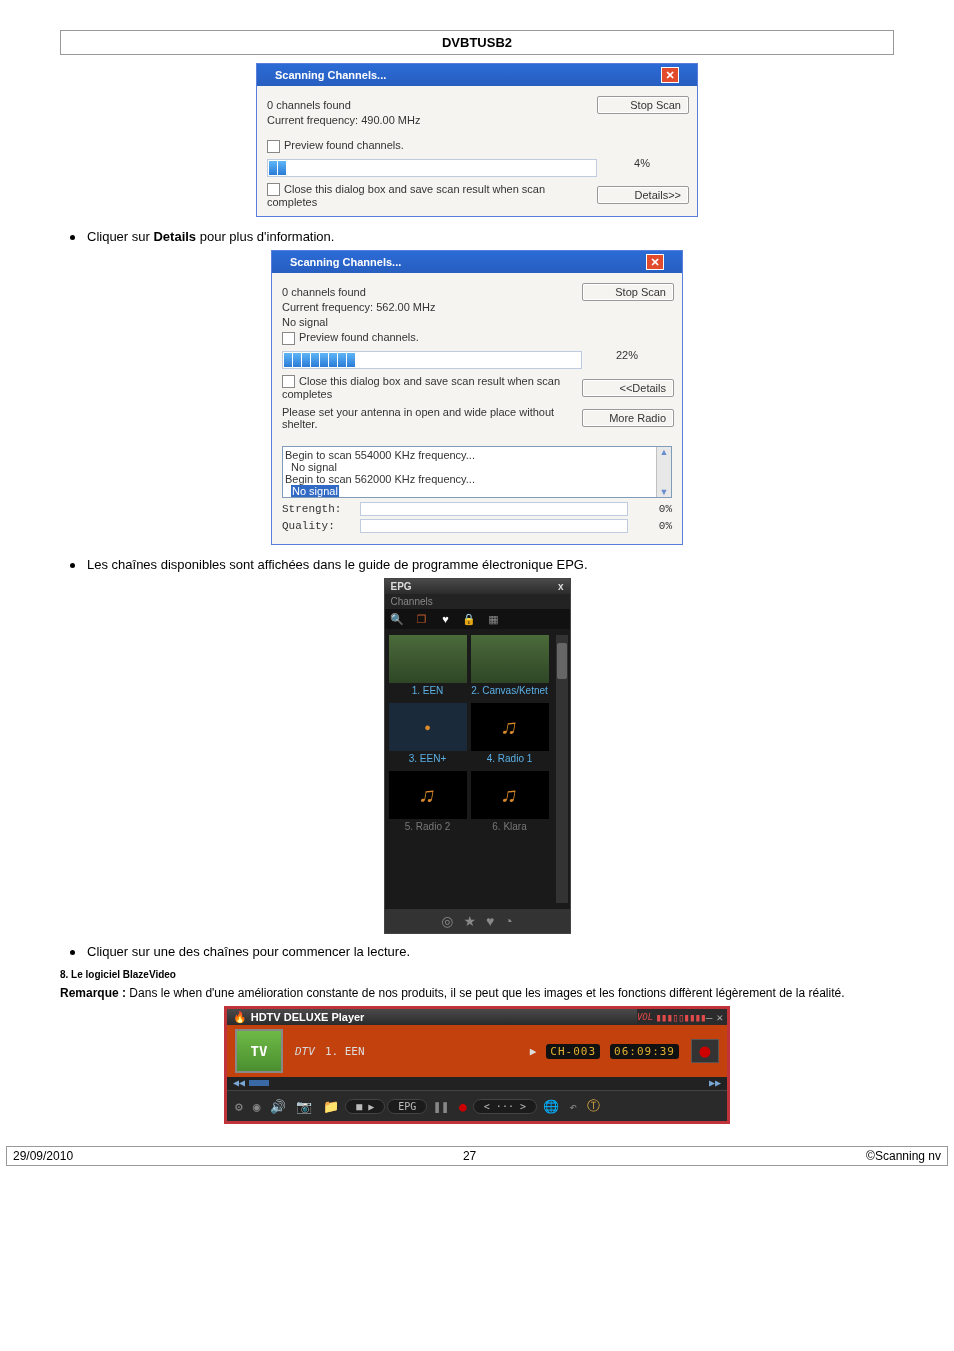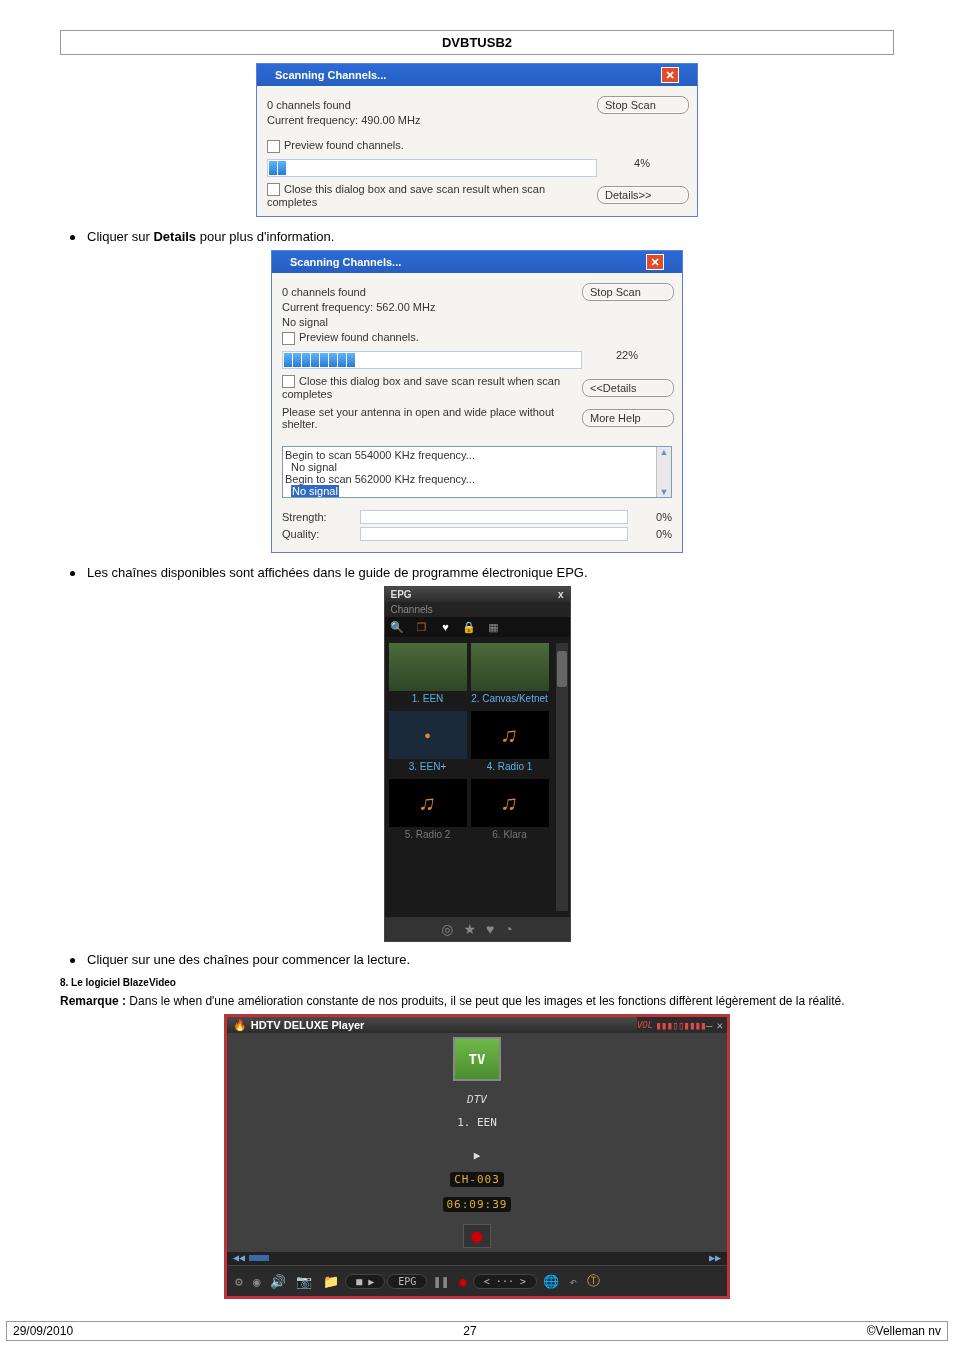--- a/index.html
+++ b/index.html
@@ -60,26 +60,26 @@
   .row {
     display: flex;
     justify-content: space-between;
     align-items: flex-start;
   }
   .info-col { flex: 1; }
   .btn-col { width: 90px; text-align: right; }
   .win-btn {
     background: #f5f4f0;
     border: 1px solid #999;
-    border-radius: 8px;
+    border-radius: 2px;
     font-size: 11px;
     padding: 2px 7px;
     min-width: 76px;
     display: inline-block;
-    text-align: left;
+    text-align: right;
     box-shadow: inset 0 0 0 1px #fff;
   }
   .pct { text-align: center; margin: 4px 0; font-size: 11px; }
   .progress {
     height: 14px;
     border: 1px solid #bfcbe0;
     background: #fff;
     display: flex;
     gap: 1px;
     padding: 1px;
@@ -117,21 +117,21 @@
     background: #e8e8e8;
     border-left: 1px solid #c0c0c0;
     display:flex;
     flex-direction:column;
     justify-content:space-between;
     align-items:center;
   }
   .log-box .scrollbar span { font-size:9px; color:#6a8cd0; }
   .log-line { font-size:11px; line-height:12px; }
   .log-line.sel { background:#316ac5; color:#fff; display:inline; padding:0 1px;}
-  .meters { margin-top:12px; }
+  .meters { margin-top:4px;font-family:Liberation Mono, monospace; }
   .meter-row { display:flex; align-items:center; margin:3px 0;}
   .meter-row .lbl { width:70px; }
   .meter-row .bar {
     flex:1; height:12px; border:1px solid #bfcbe0; background:#fff; margin:0 8px;
   }
   .meter-row .val { width:36px; text-align:right; }
   .bullet-row { display:flex; align-items:flex-start; margin: 6px 0 6px 10px;}
   .bullet { width:5px; height:5px; border-radius:50%; background:#000; margin-top:6px; margin-right:12px; flex-shrink:0;}
   .bullet-text { font-size:13px; }
   .bold { font-weight:bold; }
@@ -210,22 +210,21 @@
   .player-title {
     font-weight:bold; color:#fff; padding-left:6px; flex:1;
     background:linear-gradient(#4a4a4a,#2b2b2b);
     font-family: Verdana, sans-serif;
     font-size:11px;
     display:flex;align-items:center;height:16px;
   }
   .player-right-ctrl { display:flex; gap:4px; padding-right:4px; color:#aaa;}
   .player-mid {
     display:flex; align-items:center; gap:10px; padding:2px 6px;
-    background:#404040;
-    flex-direction:column;
+    background:#c2410c;
   }
   .player-mid .lcd {
     background:#111; color:#e0b030; font-family:"Lucida Console",monospace; padding:1px 4px;letter-spacing:1px;border-radius:3px;
   }
   .player-mid .dtv { font-style:italic; color:#d8d8d8; font-size:11px;}
   .player-rec { width:26px;height:22px;background:#333;border:1px solid #555;display:flex;align-items:center;justify-content:center;color:#c00;margin:2px;}
   .player-bottom {
     background:#2a2a2a;
     padding:0 4px;
     display:flex;
@@ -335,21 +334,21 @@
         <div class="btn-col">
             <div class="pct">22%</div>
           </div>
       </div>
       <div class="row" style="align-items:center;">
         <div class="info-col"><span class="chk"></span><span>Close this dialog box and save scan result when scan completes</span></div>
         <div class="btn-col"><span class="win-btn">&lt;&lt;Details</span></div>
       </div>
       <div class="row antenna-line" style="align-items:center;">
         <div class="info-col"><span>Please set your antenna in open and wide place without shelter.</span></div>
-        <div class="btn-col"><span class="win-btn">More Help</span></div>
+        <div class="btn-col"><span class="win-btn">More Radio</span></div>
       </div>
       <div class="log-box">
         <div class="log-line">Begin to scan 554000 KHz frequency...</div>
         <div class="log-line" style="padding-left:6px;">No signal</div>
         <div class="log-line">Begin to scan 562000 KHz frequency...</div>
         <div style="padding-left:6px;"><span class="log-line sel">No signal</span></div>
         <div class="scrollbar">
             <span>▲</span>
             <span>▼</span>
           </div>
@@ -496,14 +495,14 @@
       <span class="pb-btn">🌐</span>
       <span class="pb-btn">↶</span>
       <span class="pb-btn" style="color:#cca040">Ⓣ</span>
     </div>
   </div>
 </div>
 
 <div class="footer">
   <span>29/09/2010</span>
   <span>27</span>
-  <span>©Velleman nv</span>
+  <span>©Scanning nv</span>
 </div>
 
 </body></html>

